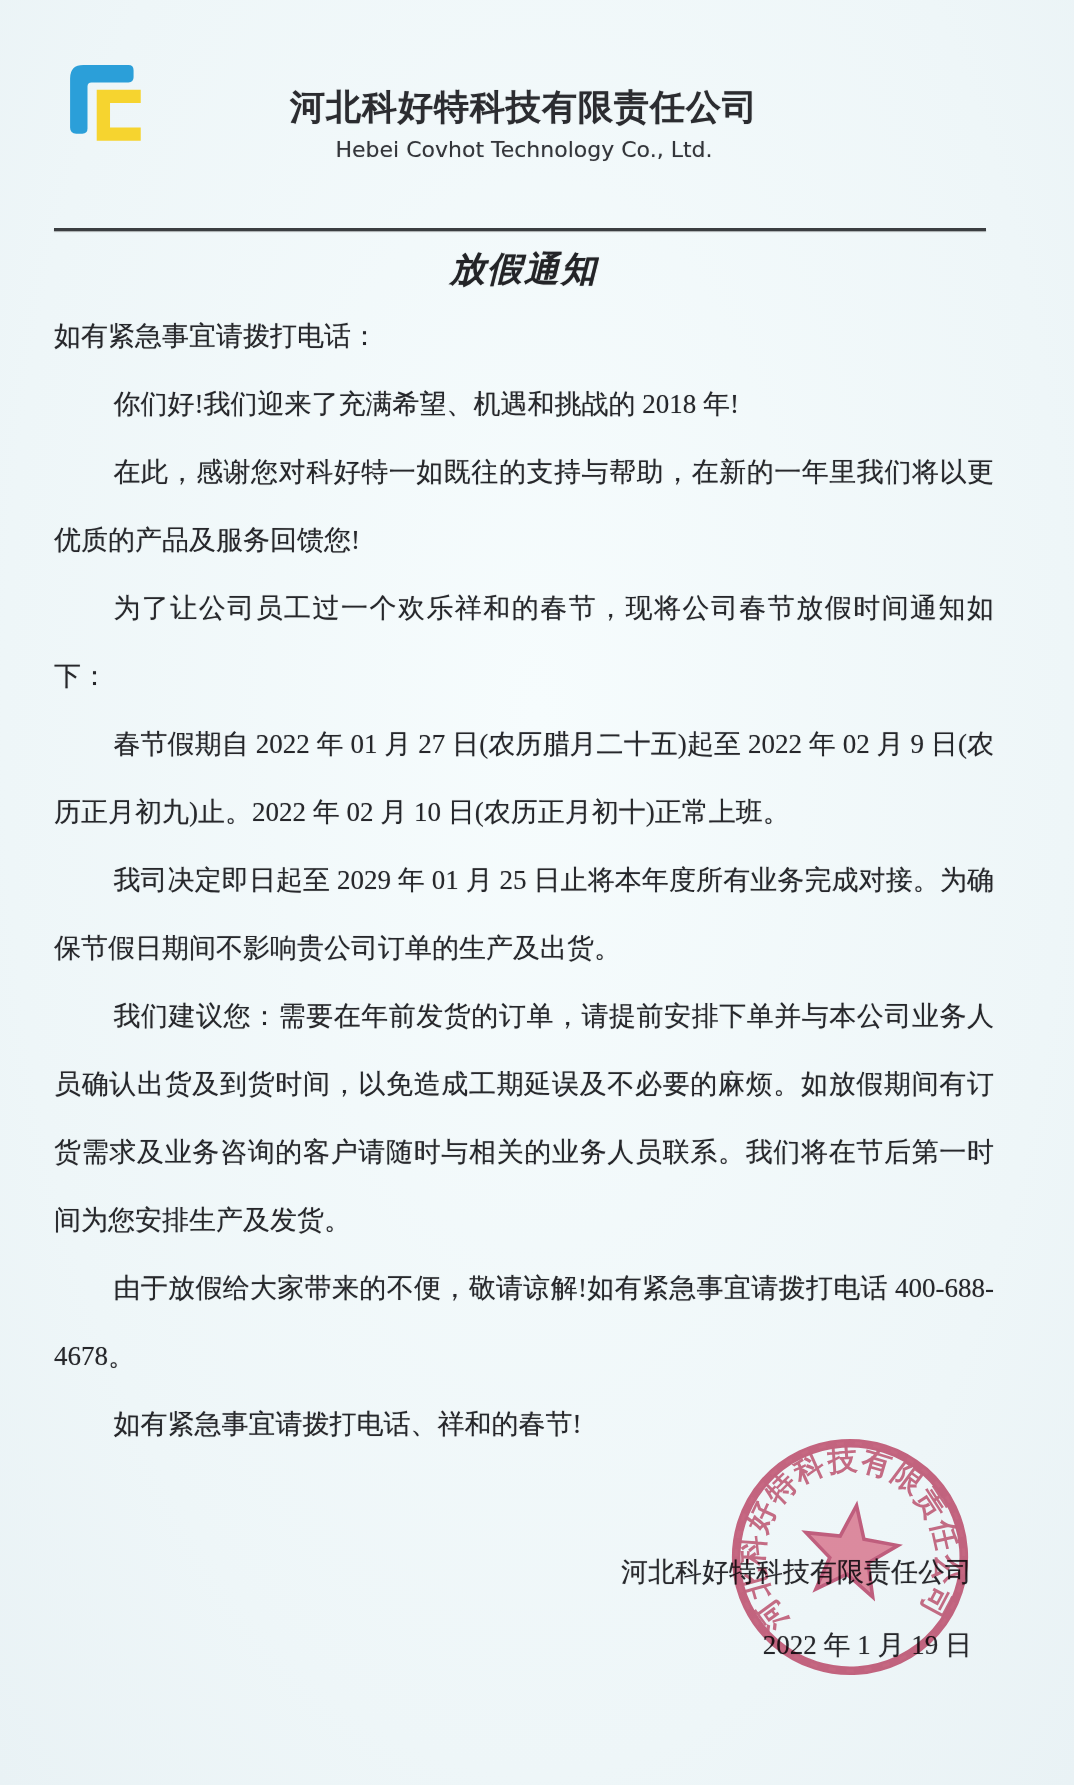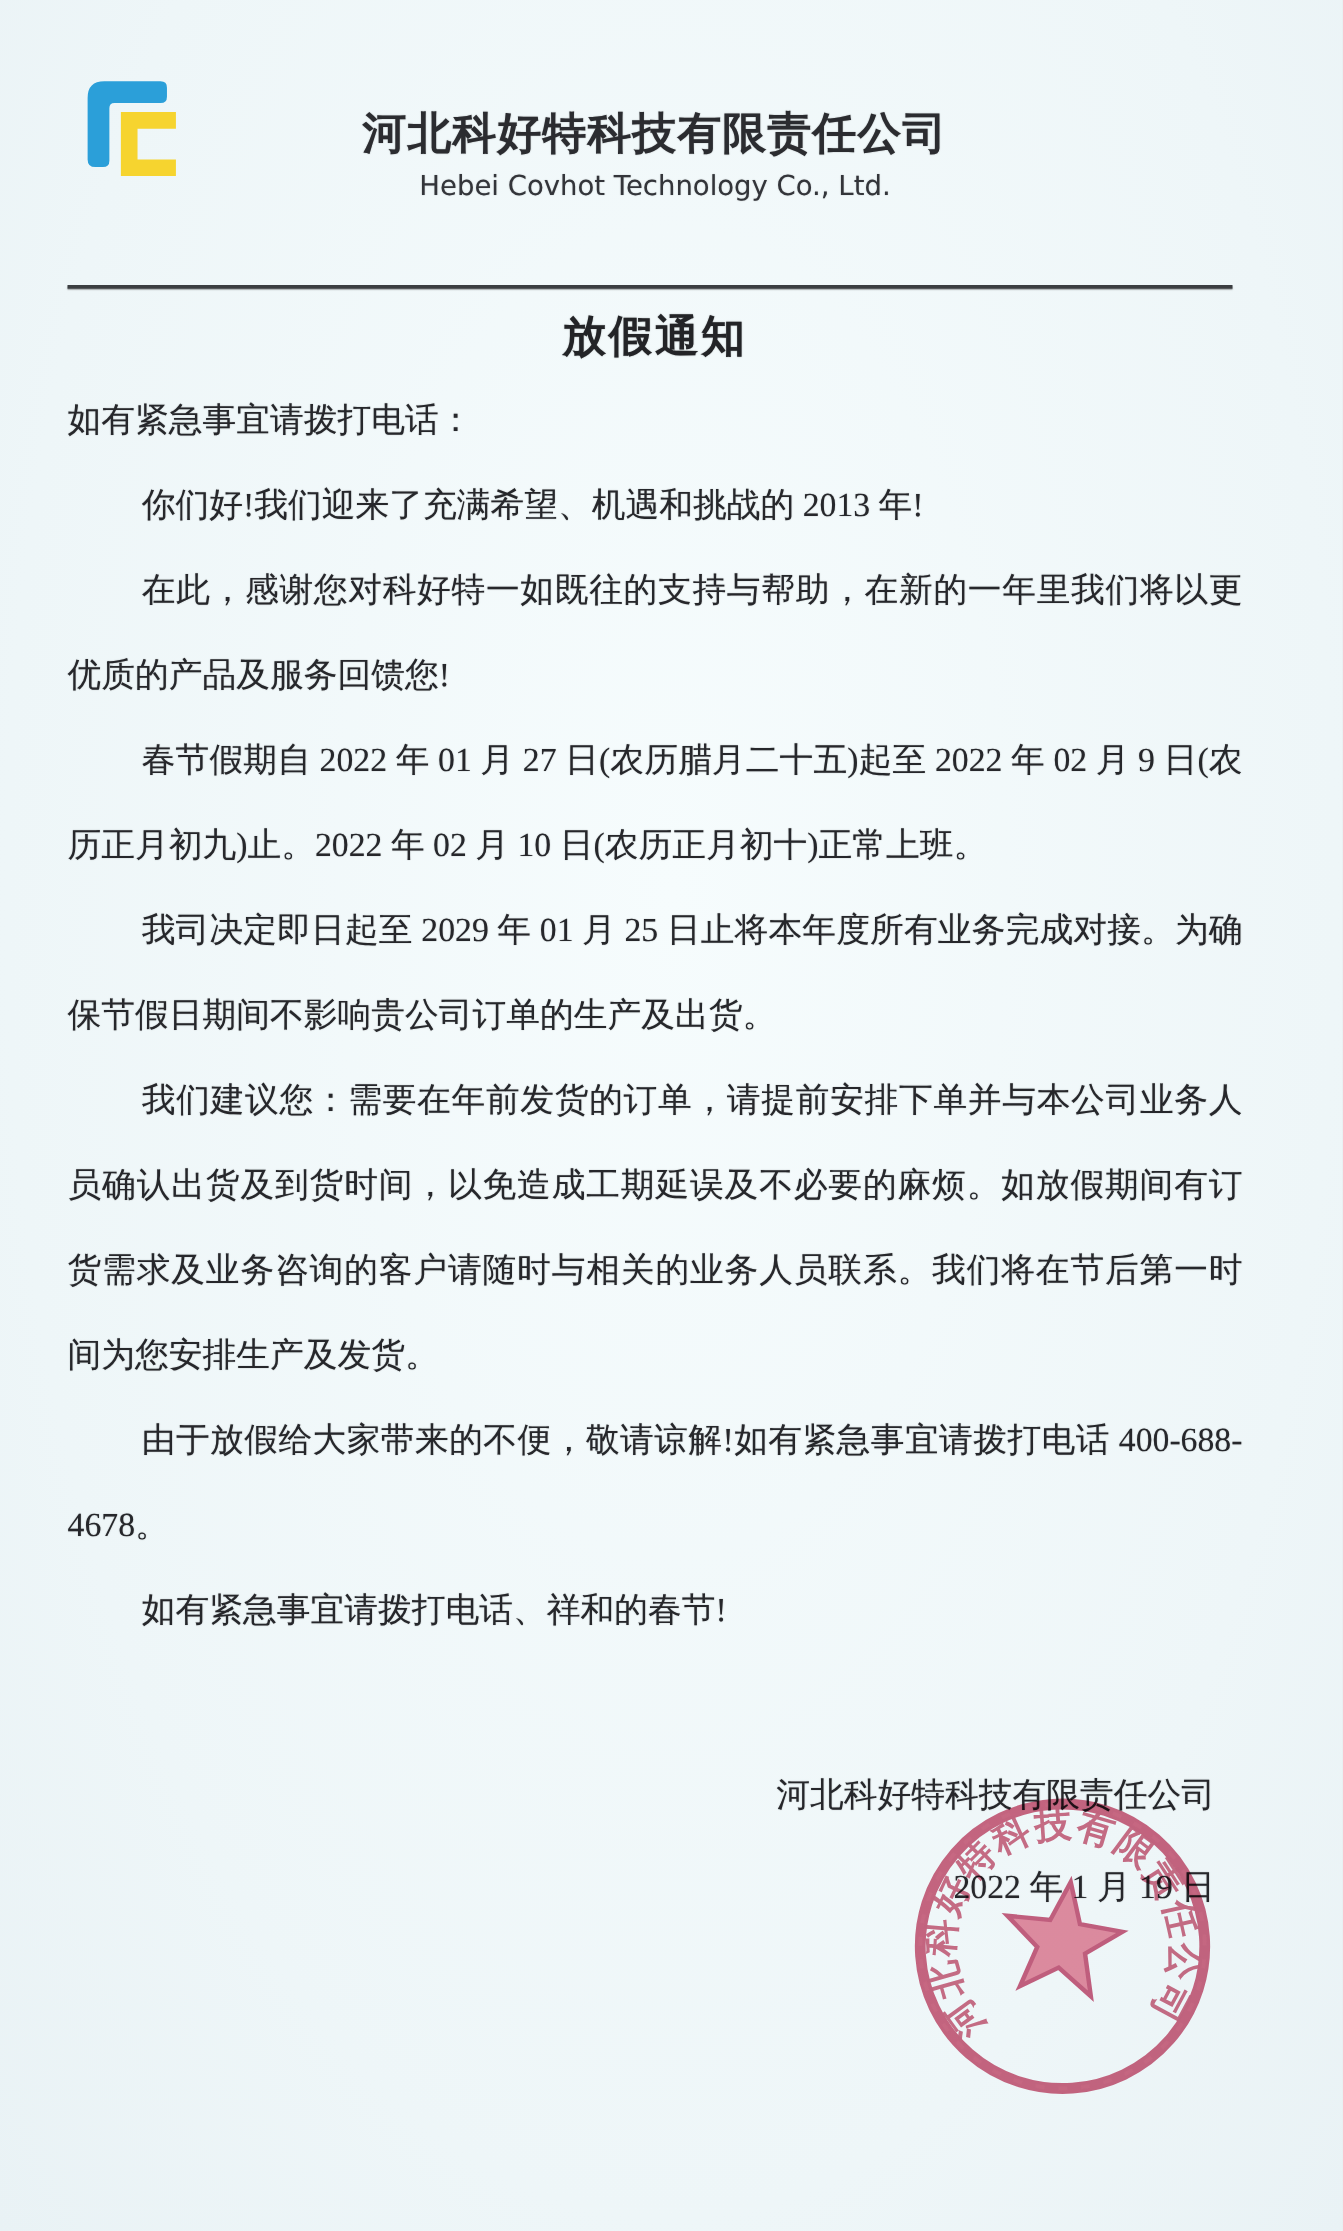--- a/index.html
+++ b/index.html
@@ -26,21 +26,21 @@
     font-family:"DejaVu Sans","Liberation Sans",sans-serif;
     font-size:22px;font-weight:normal;color:#33353a;margin-top:9px;
     text-shadow:0 0 1px rgba(40,40,40,.35);
   }
   .divider{
     height:3px;background:#3b3e41;border:none;margin:66px 8px 0 0;
     box-shadow:0 1px 1px rgba(60,60,60,.4);
   }
   .notice-title{
     text-align:center;font-size:35px;font-weight:bold;margin-top:15px;
-    letter-spacing:2px;color:#232427;text-shadow:0 0 1px rgba(30,30,30,.5);
+    letter-spacing:2px;color:#232427;text-shadow:0 0 1px rgba(30,30,30,.5);font-style:italic;
   }
   
   .body{margin-top:9px;}
   .body p{
     margin:0;font-size:27px;line-height:68px;text-align:justify;
     text-indent:2.2em;color:#26272b;text-shadow:0 0 1px rgba(35,35,35,.4);
     word-break:break-all;
   }
   .body p.salutation{text-indent:0;}
   
@@ -73,22 +73,23 @@
       <div class="company-zh">河北科好特科技有限责任公司</div>
       <div class="company-en">Hebei Covhot Technology Co., Ltd.</div>
     </div>
 
     <hr class="divider">
 
     <div class="notice-title">放假通知</div>
 
     <div class="body">
       <p class="salutation">如有紧急事宜请拨打电话：</p>
-      <p>你们好!我们迎来了充满希望、机遇和挑战的 2013 年!</p>
+      <p>你们好!我们迎来了充满希望、机遇和挑战的 2018 年!</p>
       <p>在此，感谢您对科好特一如既往的支持与帮助，在新的一年里我们将以更优质的产品及服务回馈您!</p>
+      <p>为了让公司员工过一个欢乐祥和的春节，现将公司春节放假时间通知如下：</p>
       <p>春节假期自 2022 年 01 月 27 日(农历腊月二十五)起至 2022 年 02 月 9 日(农历正月初九)止。2022 年 02 月 10 日(农历正月初十)正常上班。</p>
       <p>我司决定即日起至 2029 年 01 月 25 日止将本年度所有业务完成对接。为确保节假日期间不影响贵公司订单的生产及出货。</p>
       <p>我们建议您：需要在年前发货的订单，请提前安排下单并与本公司业务人员确认出货及到货时间，以免造成工期延误及不必要的麻烦。如放假期间有订货需求及业务咨询的客户请随时与相关的业务人员联系。我们将在节后第一时间为您安排生产及发货。</p>
       <p>由于放假给大家带来的不便，敬请谅解!如有紧急事宜请拨打电话 400-688-4678。</p>
       <p>如有紧急事宜请拨打电话、祥和的春节!</p>
     </div>
 
     <div class="signature">
       <div class="sig-line">河北科好特科技有限责任公司</div>
       <div class="sig-line">2022 年 1 月 19 日</div>

